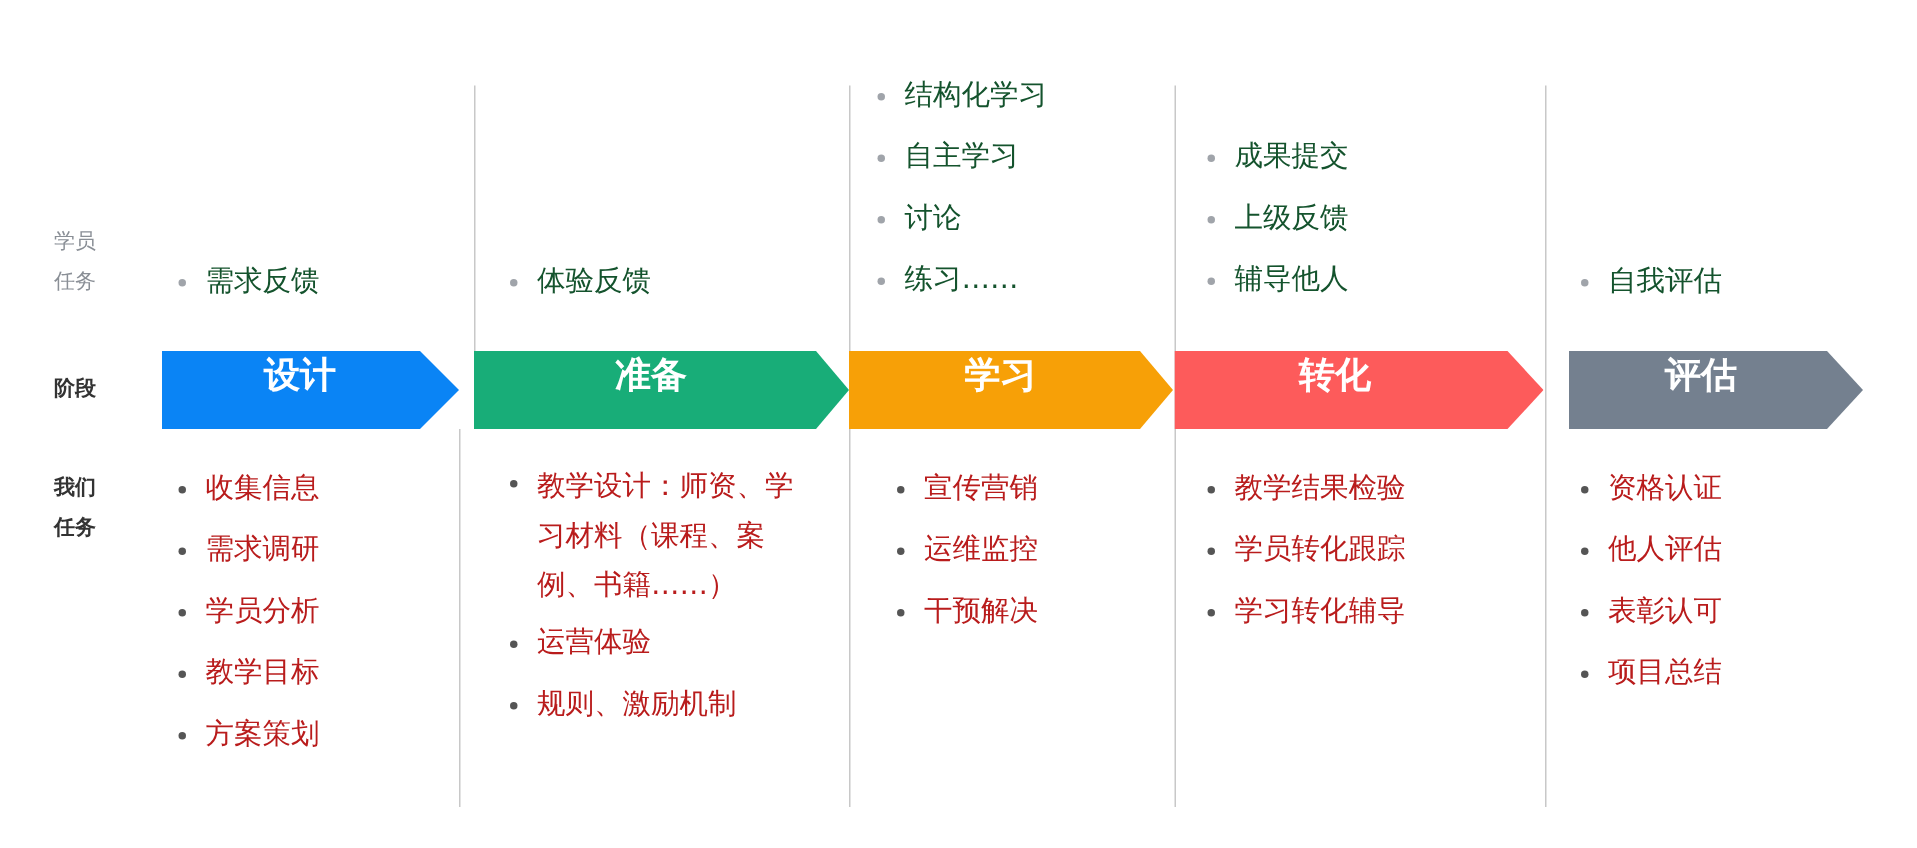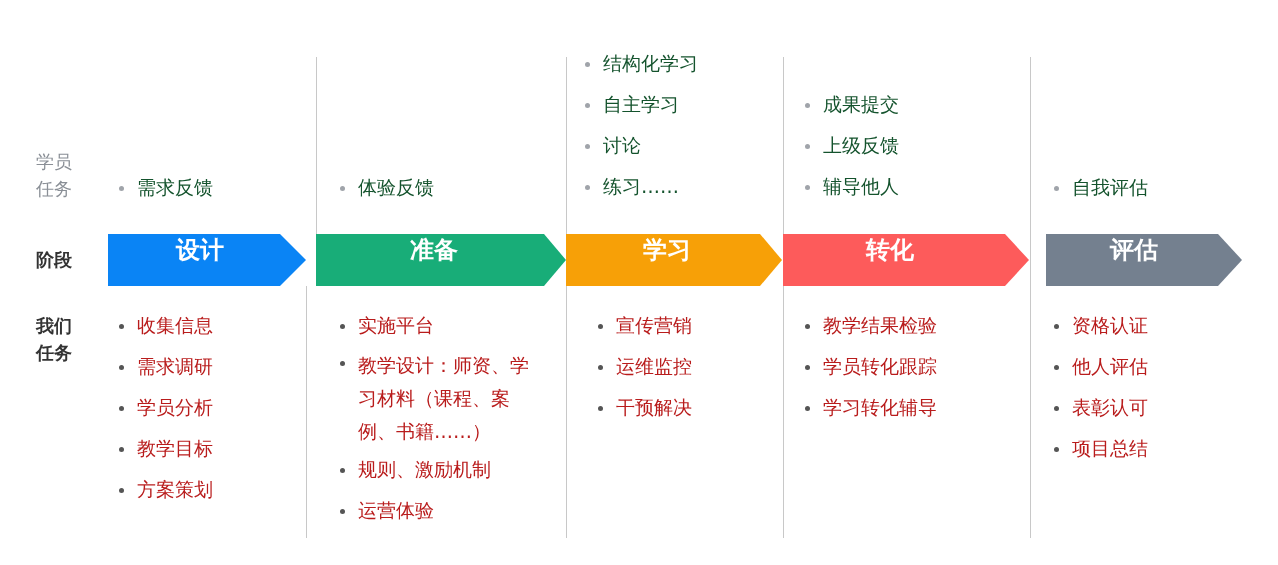--- a/index.html
+++ b/index.html
@@ -1,19 +1,19 @@
 <!DOCTYPE html>
 <html><head>
 <meta charset="utf-8">
 <style>
   * { box-sizing: border-box; margin: 0; padding: 0; }
   html, body { width: 1278px; height: 565px; background: #ffffff; overflow: hidden; }
   body { position: relative; font-family: "DejaVu Sans", "Liberation Sans", sans-serif; }
   .vline { position: absolute; width: 1px; background: #c8c8c8; }
-  .rowlabel { position: absolute; left: 36px; font-size: 18px; line-height: 27px; }
+  .rowlabel { position: absolute; left: 36px; font-size: 14px; line-height: 27px; }
   .rowlabel.light { color: #8a8f96; font-weight: normal; }
   .rowlabel.dark { color: #333333; font-weight: bold; }
   .arrow { position: absolute; top: 234px; height: 52px; display: flex; align-items: flex-start; justify-content: center; }
   .arrow svg { position: absolute; left: 0; top: 0; }
   .arrow span { position: relative; color: #ffffff; font-weight: bold; font-size: 24px; }
   ul.tasks { position: absolute; list-style: none; }
   ul.tasks li { position: relative; padding-left: 20px; font-size: 19px; line-height: 27px; margin-bottom: 14px; }
   ul.tasks li::before { content: ""; position: absolute; left: 2px; top: 12px; width: 5px; height: 5px; border-radius: 50%; }
   ul.student li { color: #14532d; }
   ul.student li::before { background: #a0a4aa; }
@@ -93,24 +93,23 @@
 </ul>
 
 <ul class="tasks ours" style="left:117px; top:312px;">
   <li>收集信息</li>
   <li>需求调研</li>
   <li>学员分析</li>
   <li>教学目标</li>
   <li>方案策划</li>
 </ul>
 <ul class="tasks ours" style="left:338px; top:312px; width:200px;">
-  <li>实施平台</li>
   <li class="multi" style="margin-top:-4px;">教学设计：师资、学习材料（课程、案例、书籍……）</li>
+  <li>运营体验</li>
   <li>规则、激励机制</li>
-  <li>运营体验</li>
 </ul>
 <ul class="tasks ours" style="left:596px; top:312px;">
   <li>宣传营销</li>
   <li>运维监控</li>
   <li>干预解决</li>
 </ul>
 <ul class="tasks ours" style="left:803px; top:312px;">
   <li>教学结果检验</li>
   <li>学员转化跟踪</li>
   <li>学习转化辅导</li>

